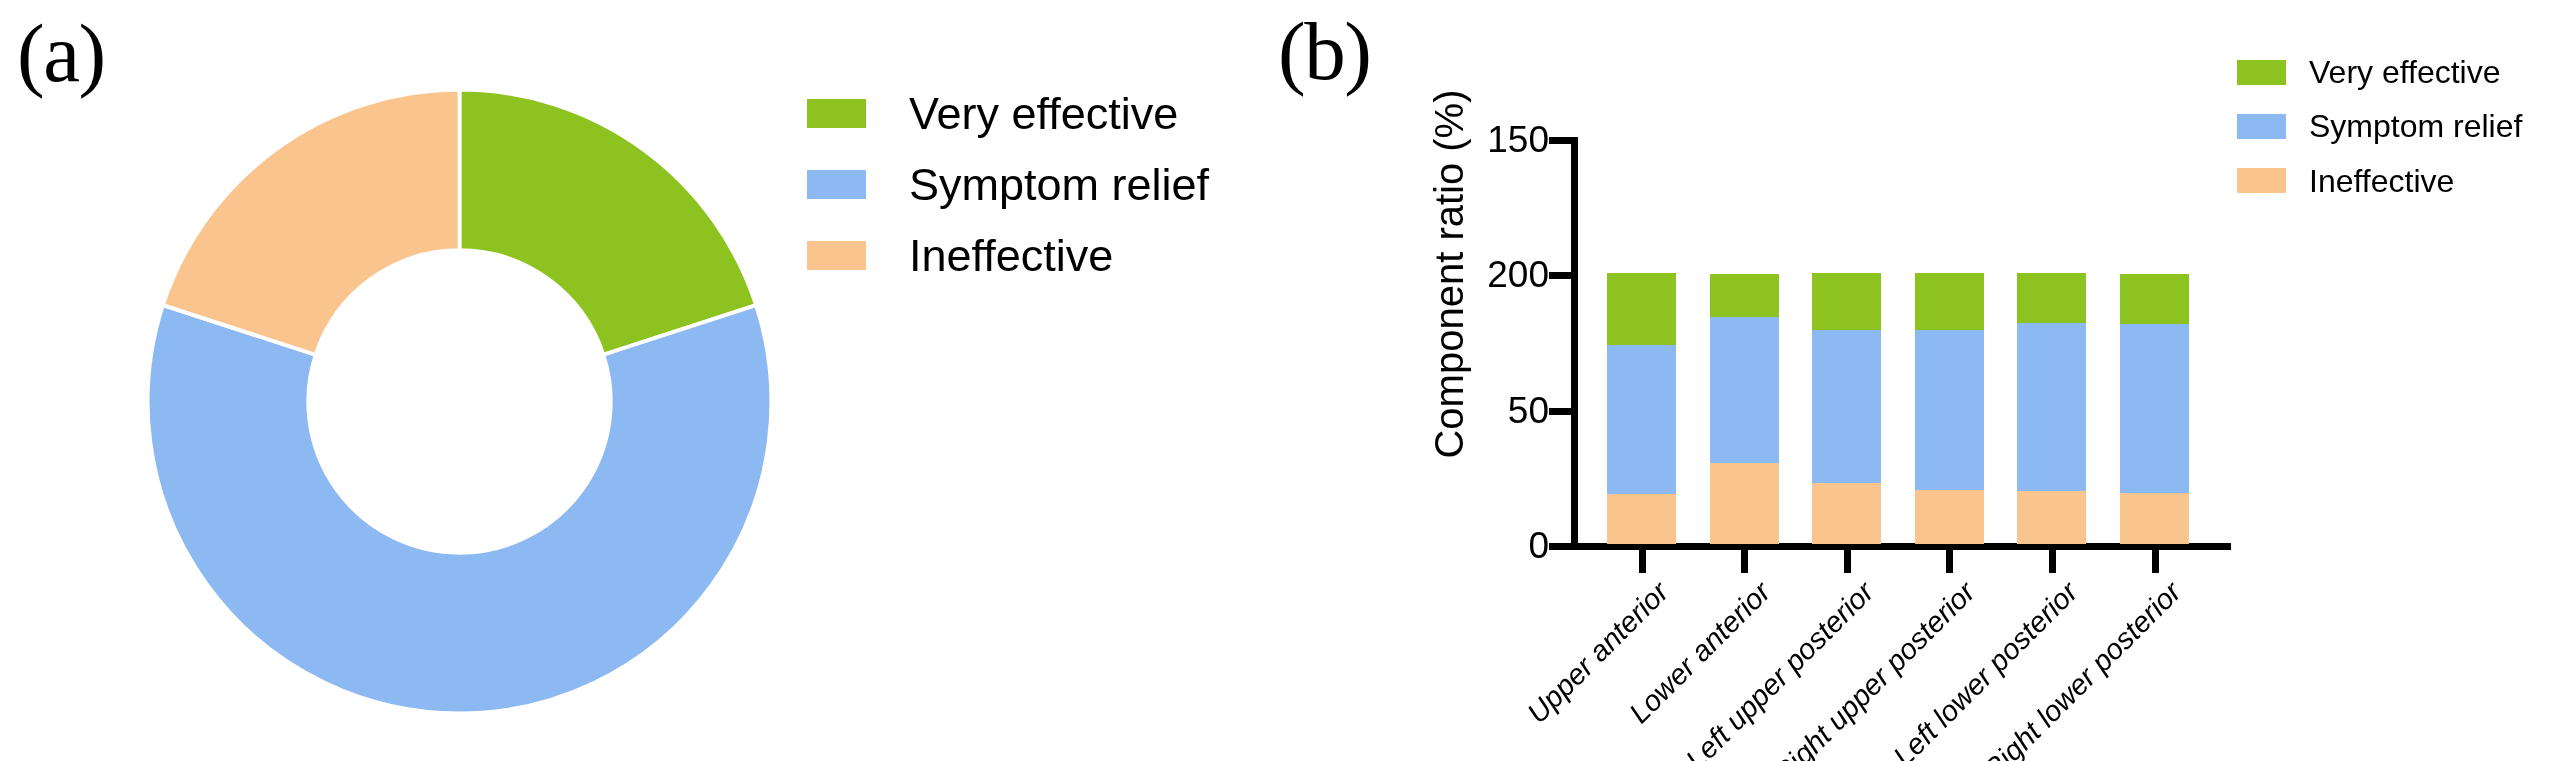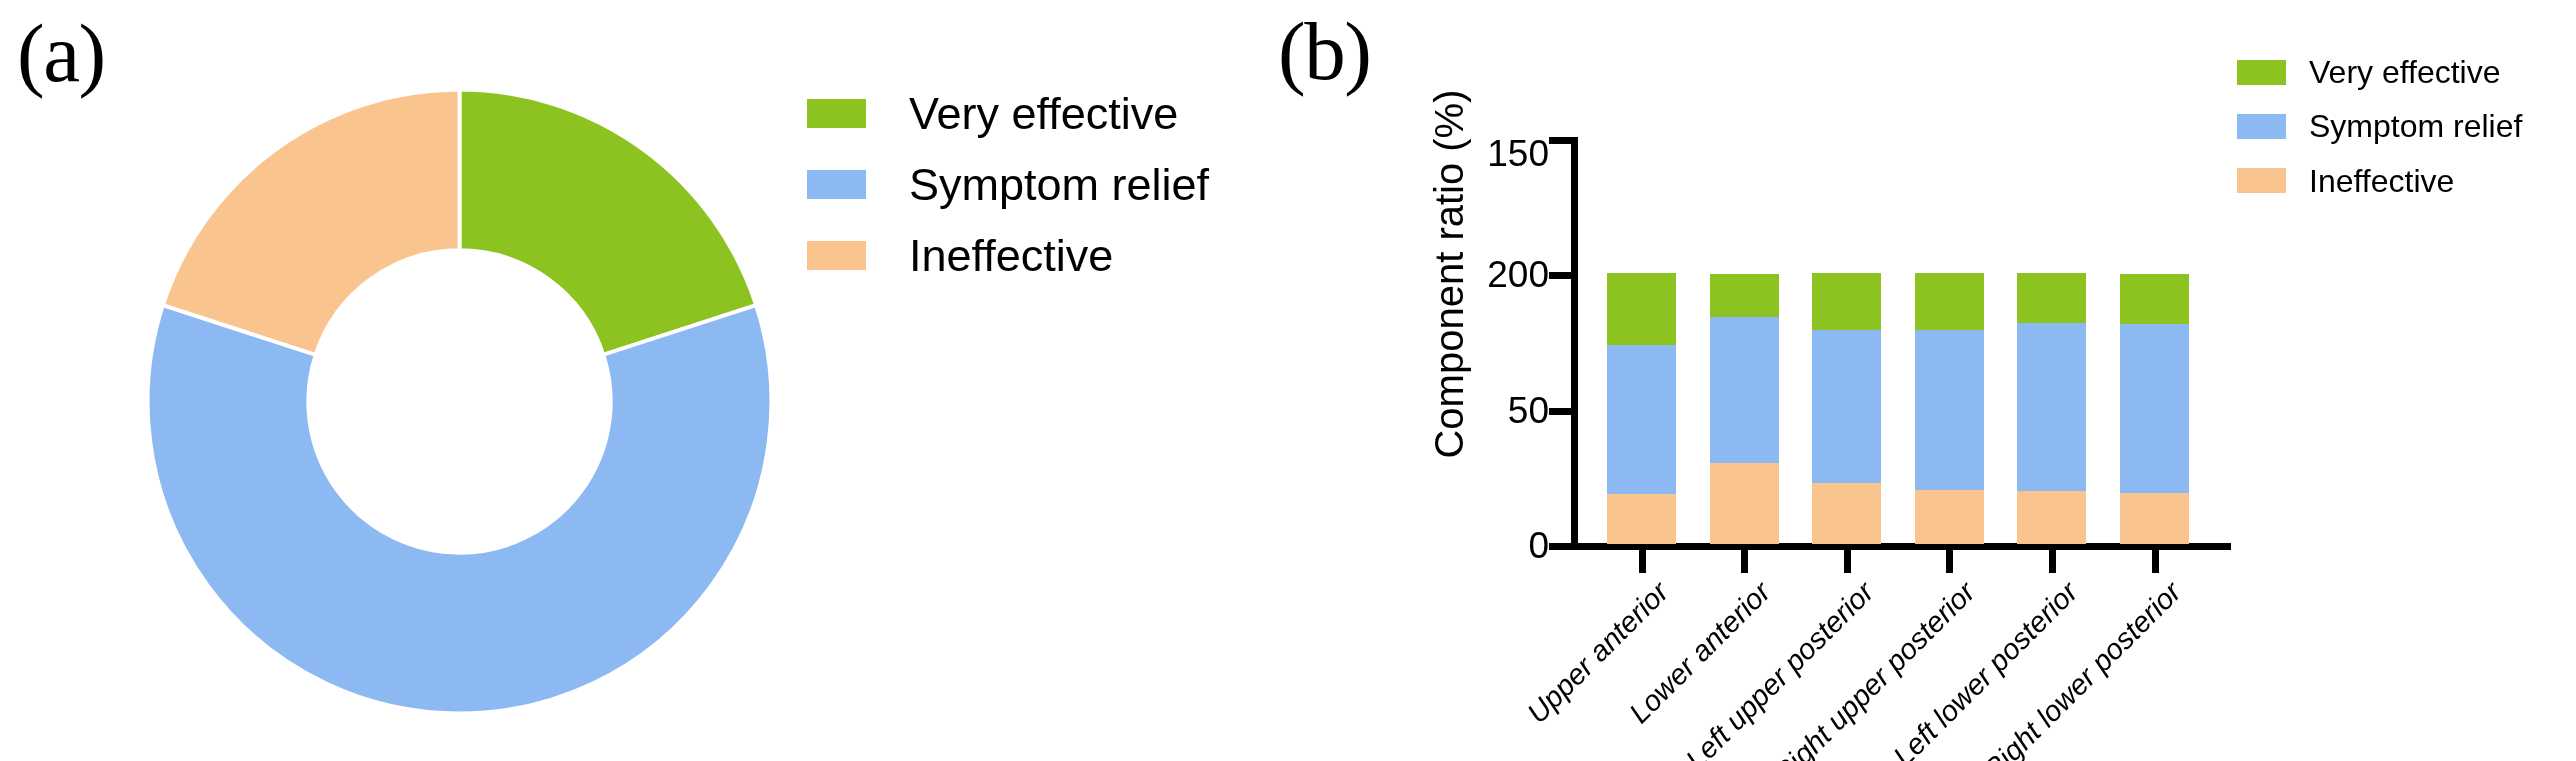--- a/index.html
+++ b/index.html
@@ -77,21 +77,21 @@
   <div class="axis-line" style="left:1571px;top:137px;width:7px;height:413px"></div>
   <div class="axis-line" style="left:1571px;top:543px;width:660px;height:7px"></div>
   <div id="plot">
       <div class="ytick" style="left: 1549px; top: 543px;"></div>
       <div class="ytick-label" style="left: 1418px; top: 526px;">0</div>
       <div class="ytick" style="left: 1549px; top: 408px;"></div>
       <div class="ytick-label" style="left: 1418px; top: 391px;">50</div>
       <div class="ytick" style="left: 1549px; top: 272px;"></div>
       <div class="ytick-label" style="left: 1418px; top: 255px;">200</div>
       <div class="ytick" style="left: 1549px; top: 137px;"></div>
-      <div class="ytick-label" style="left: 1418px; top: 120px; margin-top: 14px;">150</div>
+      <div class="ytick-label" style="left: 1418px; top: 120px;">150</div>
       <div class="bar" style="left: 1607px; bottom: 217px;">
         <div class="seg" style="height: 50px; background: rgb(250, 196, 142);"></div>
         <div class="seg" style="height: 149px; background: rgb(141, 185, 242);"></div>
         <div class="seg" style="height: 72px; background: rgb(140, 195, 32);"></div>
       </div>
       <div class="xtick" style="left: 1639px; top: 550px;"></div>
       <div class="xlabel" style="right: 923px; top: 577px;">Upper anterior</div>
       <div class="bar" style="left: 1710px; bottom: 217px;">
         <div class="seg" style="height: 81px; background: rgb(250, 196, 142);"></div>
         <div class="seg" style="height: 146px; background: rgb(141, 185, 242);"></div>

